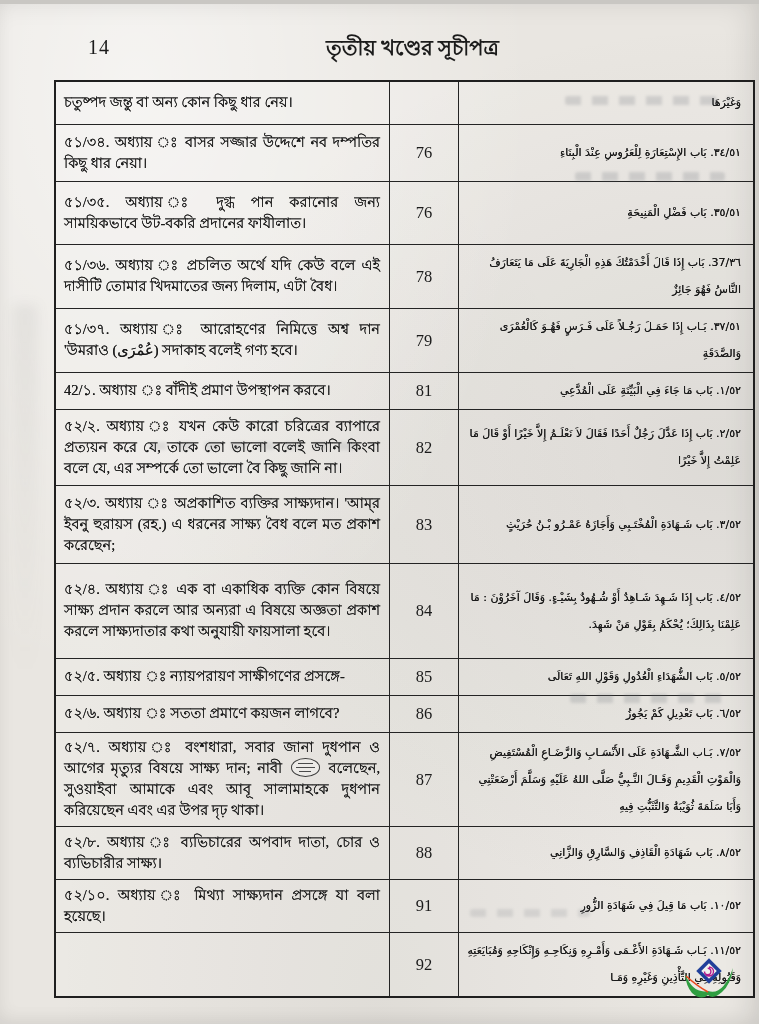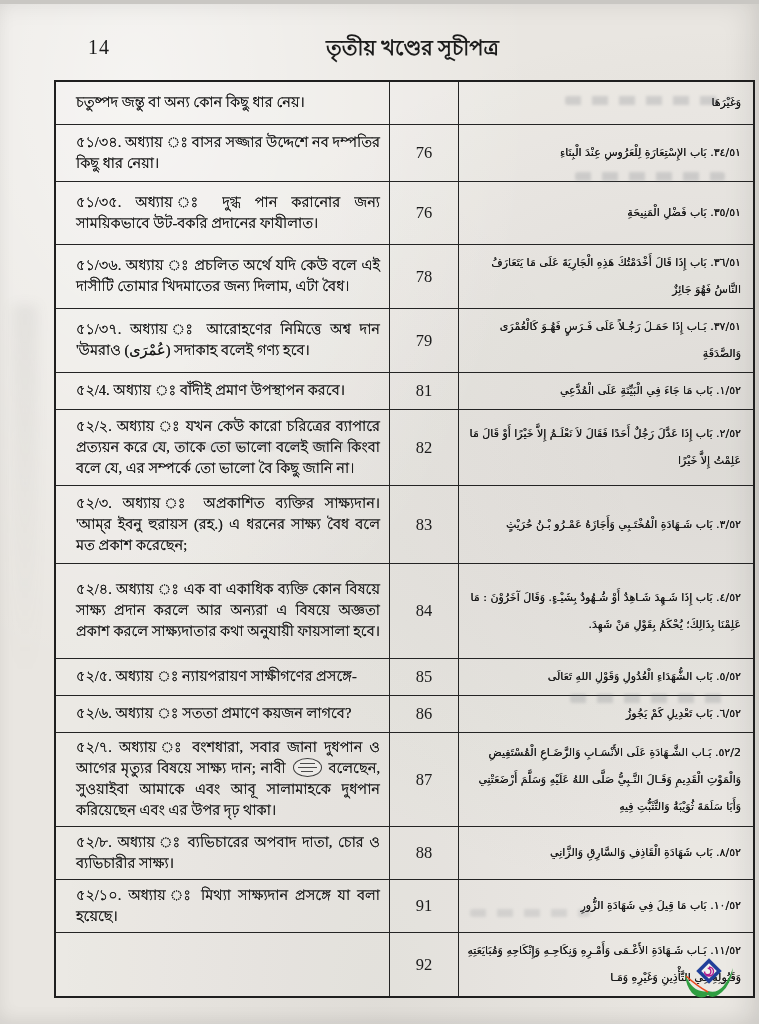--- a/index.html
+++ b/index.html
@@ -33,21 +33,21 @@
   
   .toc{
     position:absolute;left:54px;top:76px;width:697px;
     border:2px solid #1f1f1f;
     background:rgba(255,255,255,.12);
   }
   .trow{display:grid;grid-template-columns:333px 70px 294px;}
   .trow + .trow{border-top:1.6px solid #242424;}
   .cell{box-sizing:border-box;display:flex;align-items:center;}
   .bn{
-    padding:4px 9px 5px 20px;
+    padding:4px 9px 5px 8px;
     font-size:14.5px;line-height:21px;
     text-align:justify;
     font-family:"Liberation Serif", serif;
     text-shadow:0 0 .4px #222;
   }
   .bn > div{width:100%;}
   .pg{
     border-left:1.6px solid #242424;
     border-right:1.6px solid #242424;
     justify-content:center;
@@ -150,37 +150,37 @@
           <div class="ar-text">٣٥/٥١. بَاب فَضْلِ الْمَنِيحَةِ</div>
         </div>
     </div>
 
     <div class="trow">
       <div class="cell bn">
           <div class="bn-text">৫১/৩৬. অধ্যায় ঃ প্রচলিত অর্থে যদি কেউ বলে এই দাসীটি তোমার খিদমাতের জন্য দিলাম, এটা বৈধ।</div>
         </div>
       <div class="cell pg">78</div>
       <div class="cell ar">
-          <div class="ar-text">٣٦/٥١. بَاب إِذَا قَالَ أَخْدَمْتُكَ هَذِهِ الْجَارِيَةَ عَلَى مَا يَتَعَارَفُ النَّاسُ فَهُوَ جَائِزٌ</div>
+          <div class="ar-text">٣٦/37. بَاب إِذَا قَالَ أَخْدَمْتُكَ هَذِهِ الْجَارِيَةَ عَلَى مَا يَتَعَارَفُ النَّاسُ فَهُوَ جَائِزٌ</div>
         </div>
     </div>
 
     <div class="trow">
       <div class="cell bn">
           <div class="bn-text">৫১/৩৭. অধ্যায় ঃ আরোহণের নিমিত্তে অশ্ব দান 'উমরাও (عُمْرَى) সদাকাহ বলেই গণ্য হবে।</div>
         </div>
       <div class="cell pg">79</div>
       <div class="cell ar">
           <div class="ar-text">٣٧/٥١. بَـاب إِذَا حَمَـلَ رَجُـلاً عَلَى فَـرَسٍ فَهُـوَ كَالْعُمْرَى وَالصَّدَقَةِ</div>
         </div>
     </div>
 
     <div class="trow">
       <div class="cell bn">
-          <div class="bn-text">৫২/4. অধ্যায় ঃ বাঁদীই প্রমাণ উপস্থাপন করবে।</div>
+          <div class="bn-text">42/১. অধ্যায় ঃ বাঁদীই প্রমাণ উপস্থাপন করবে।</div>
         </div>
       <div class="cell pg">81</div>
       <div class="cell ar">
           <div class="ar-text">١/٥٢. بَاب مَا جَاءَ فِي الْبَيِّنَةِ عَلَى الْمُدَّعِي</div>
         </div>
     </div>
 
     <div class="trow">
       <div class="cell bn">
           <div class="bn-text">৫২/২. অধ্যায় ঃ যখন কেউ কারো চরিত্রের ব্যাপারে প্রত্যয়ন করে যে, তাকে তো ভালো বলেই জানি কিংবা বলে যে, এর সম্পর্কে তো ভালো বৈ কিছু জানি না।</div>
@@ -230,21 +230,21 @@
           <div class="ar-text">٦/٥٢. بَاب تَعْدِيلِ كَمْ يَجُوزُ</div>
         </div>
     </div>
 
     <div class="trow">
       <div class="cell bn">
           <div class="bn-text">৫২/৭. অধ্যায় ঃ বংশধারা, সবার জানা দুধপান ও আগের মৃত্যুর বিষয়ে সাক্ষ্য দান; নাবী <span class="seal"></span> বলেছেন, সুওয়াইবা আমাকে এবং আবূ সালামাহকে দুধপান করিয়েছেন এবং এর উপর দৃঢ় থাকা।</div>
         </div>
       <div class="cell pg">87</div>
       <div class="cell ar">
-          <div class="ar-text">2/٥٢. بَـاب الشَّـهَادَةِ عَلَى الأَنْسَـابِ وَالرَّضَـاعِ الْمُسْتَفِيضِ وَالْمَوْتِ الْقَدِيمِ وَقَـالَ النَّـبِيُّ صَلَّى اللهُ عَلَيْهِ وَسَلَّمَ أَرْضَعَتْنِي وَأَبَا سَلَمَةَ ثُوَيْبَةُ وَالتَّثَبُّتِ فِيهِ</div>
+          <div class="ar-text">٧/٥٢. بَـاب الشَّـهَادَةِ عَلَى الأَنْسَـابِ وَالرَّضَـاعِ الْمُسْتَفِيضِ وَالْمَوْتِ الْقَدِيمِ وَقَـالَ النَّـبِيُّ صَلَّى اللهُ عَلَيْهِ وَسَلَّمَ أَرْضَعَتْنِي وَأَبَا سَلَمَةَ ثُوَيْبَةُ وَالتَّثَبُّتِ فِيهِ</div>
         </div>
     </div>
 
     <div class="trow">
       <div class="cell bn">
           <div class="bn-text">৫২/৮. অধ্যায় ঃ ব্যভিচারের অপবাদ দাতা, চোর ও ব্যভিচারীর সাক্ষ্য।</div>
         </div>
       <div class="cell pg">88</div>
       <div class="cell ar">
           <div class="ar-text">٨/٥٢. بَاب شَهَادَةِ الْقَاذِفِ وَالسَّارِقِ وَالزَّانِي</div>

